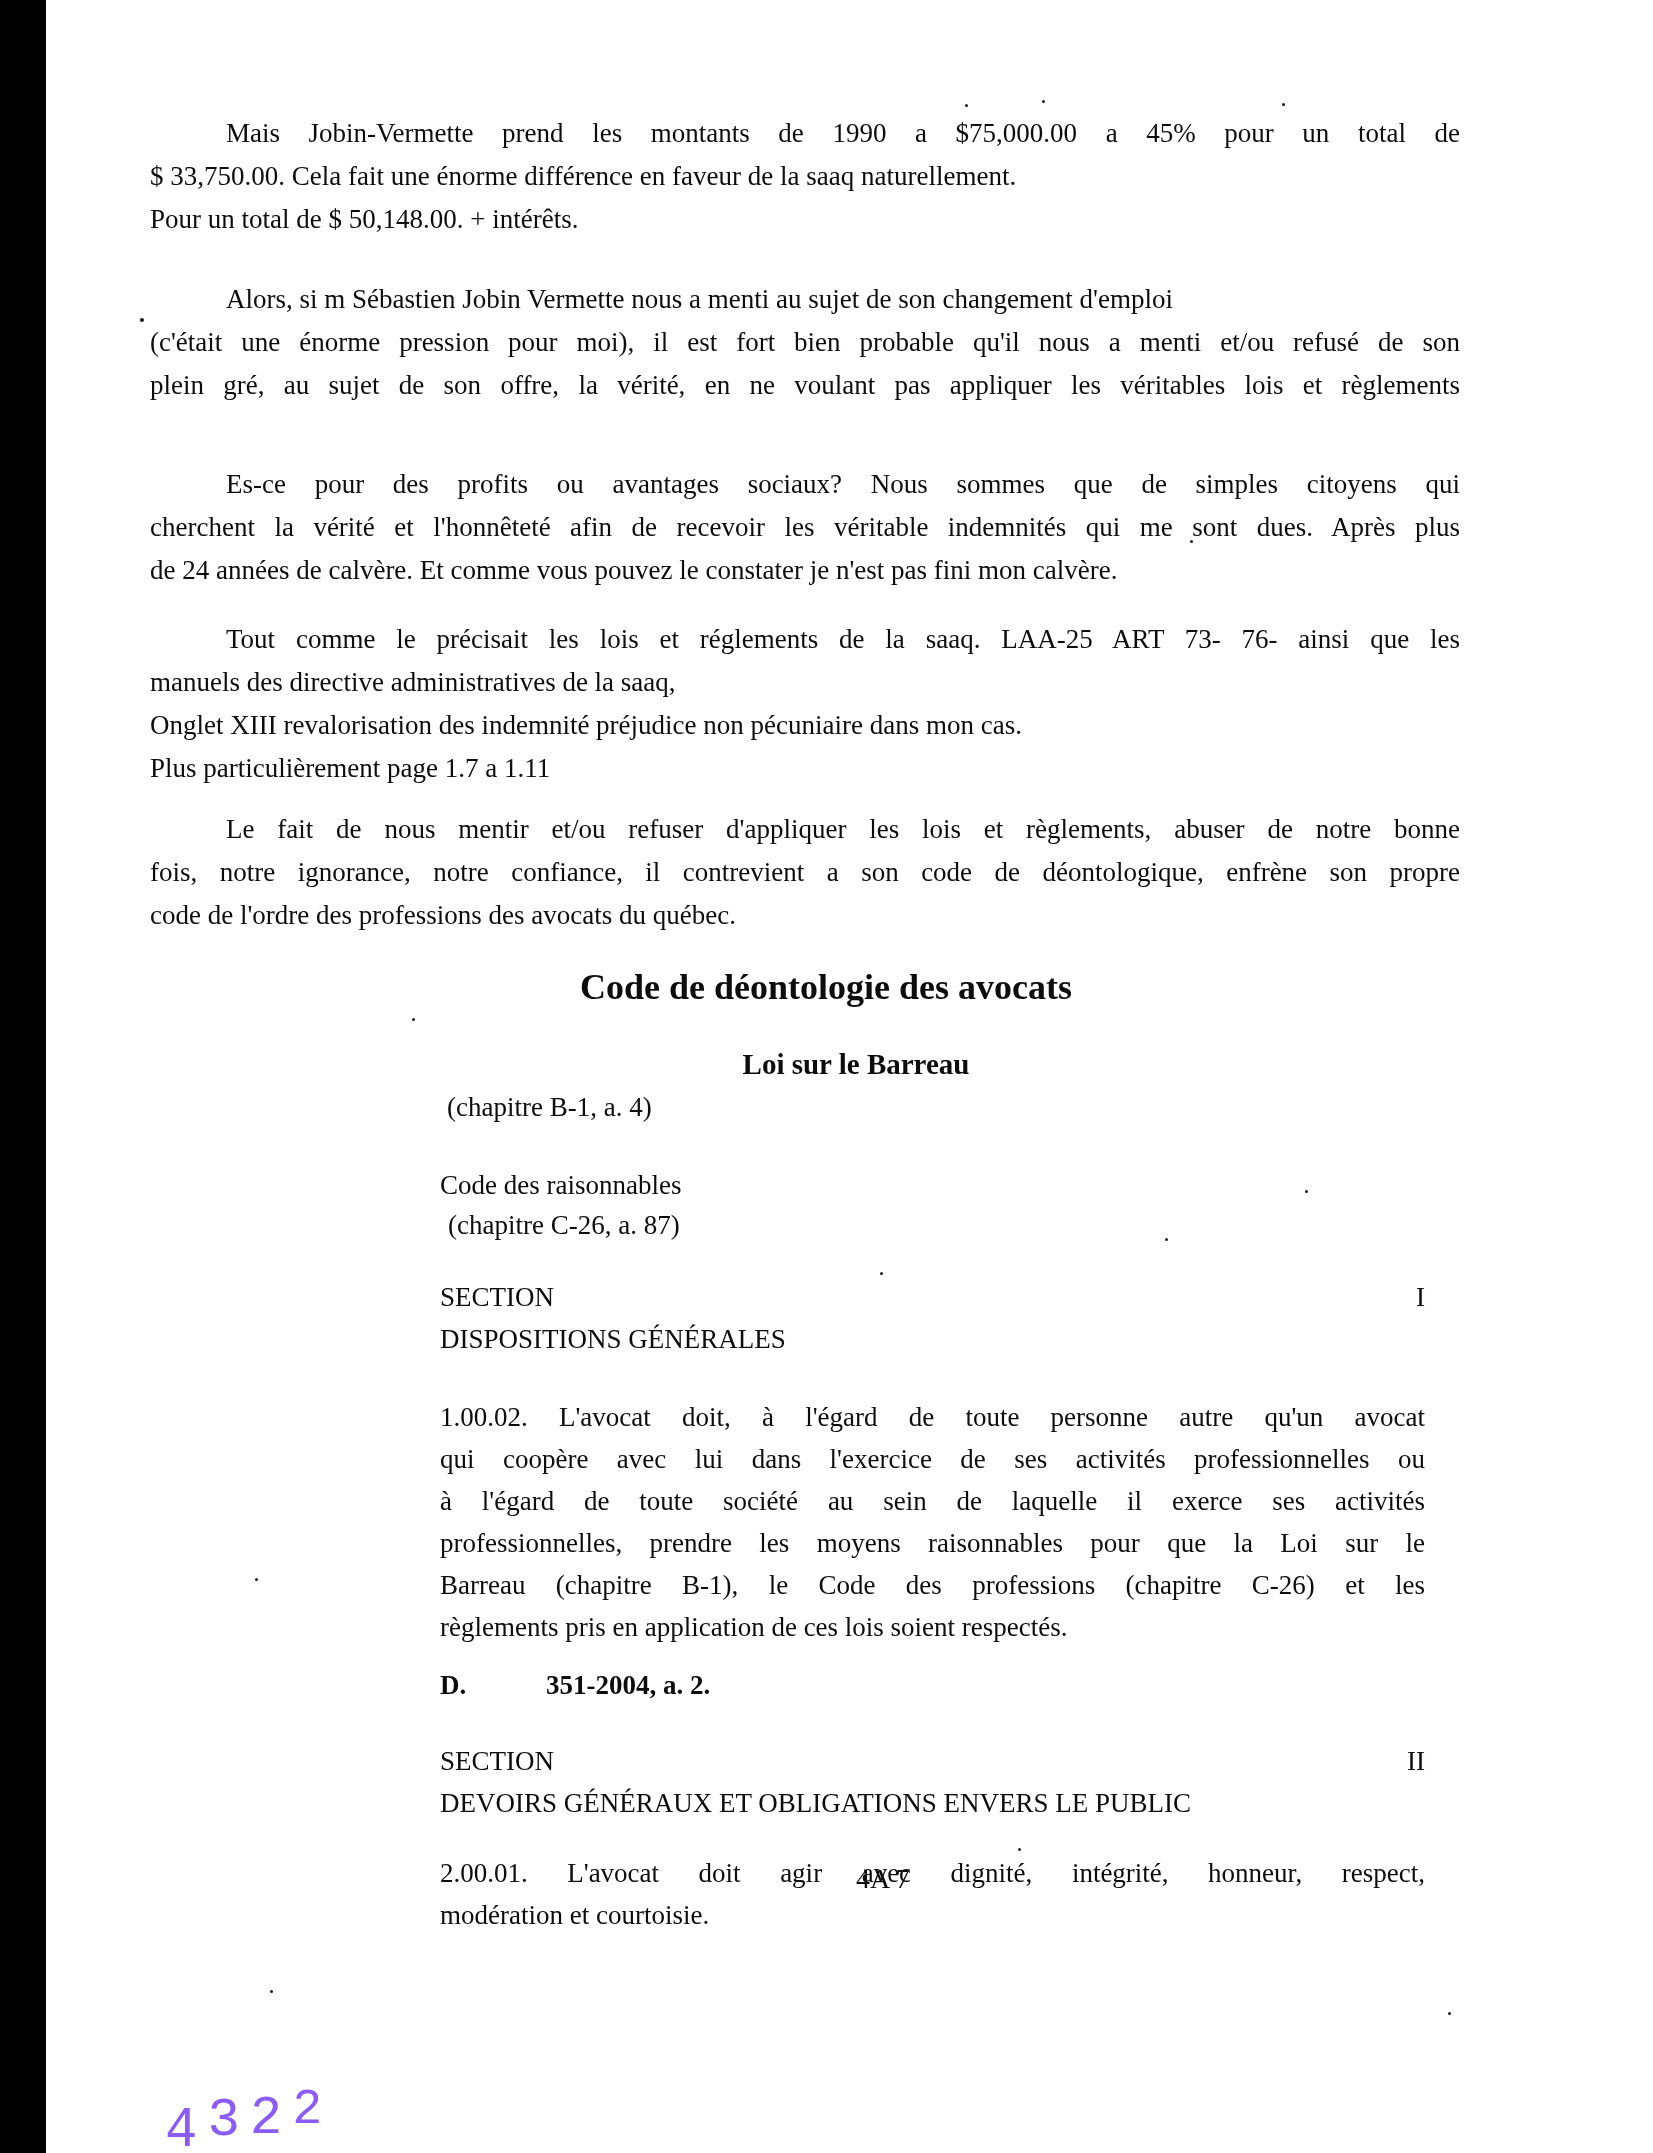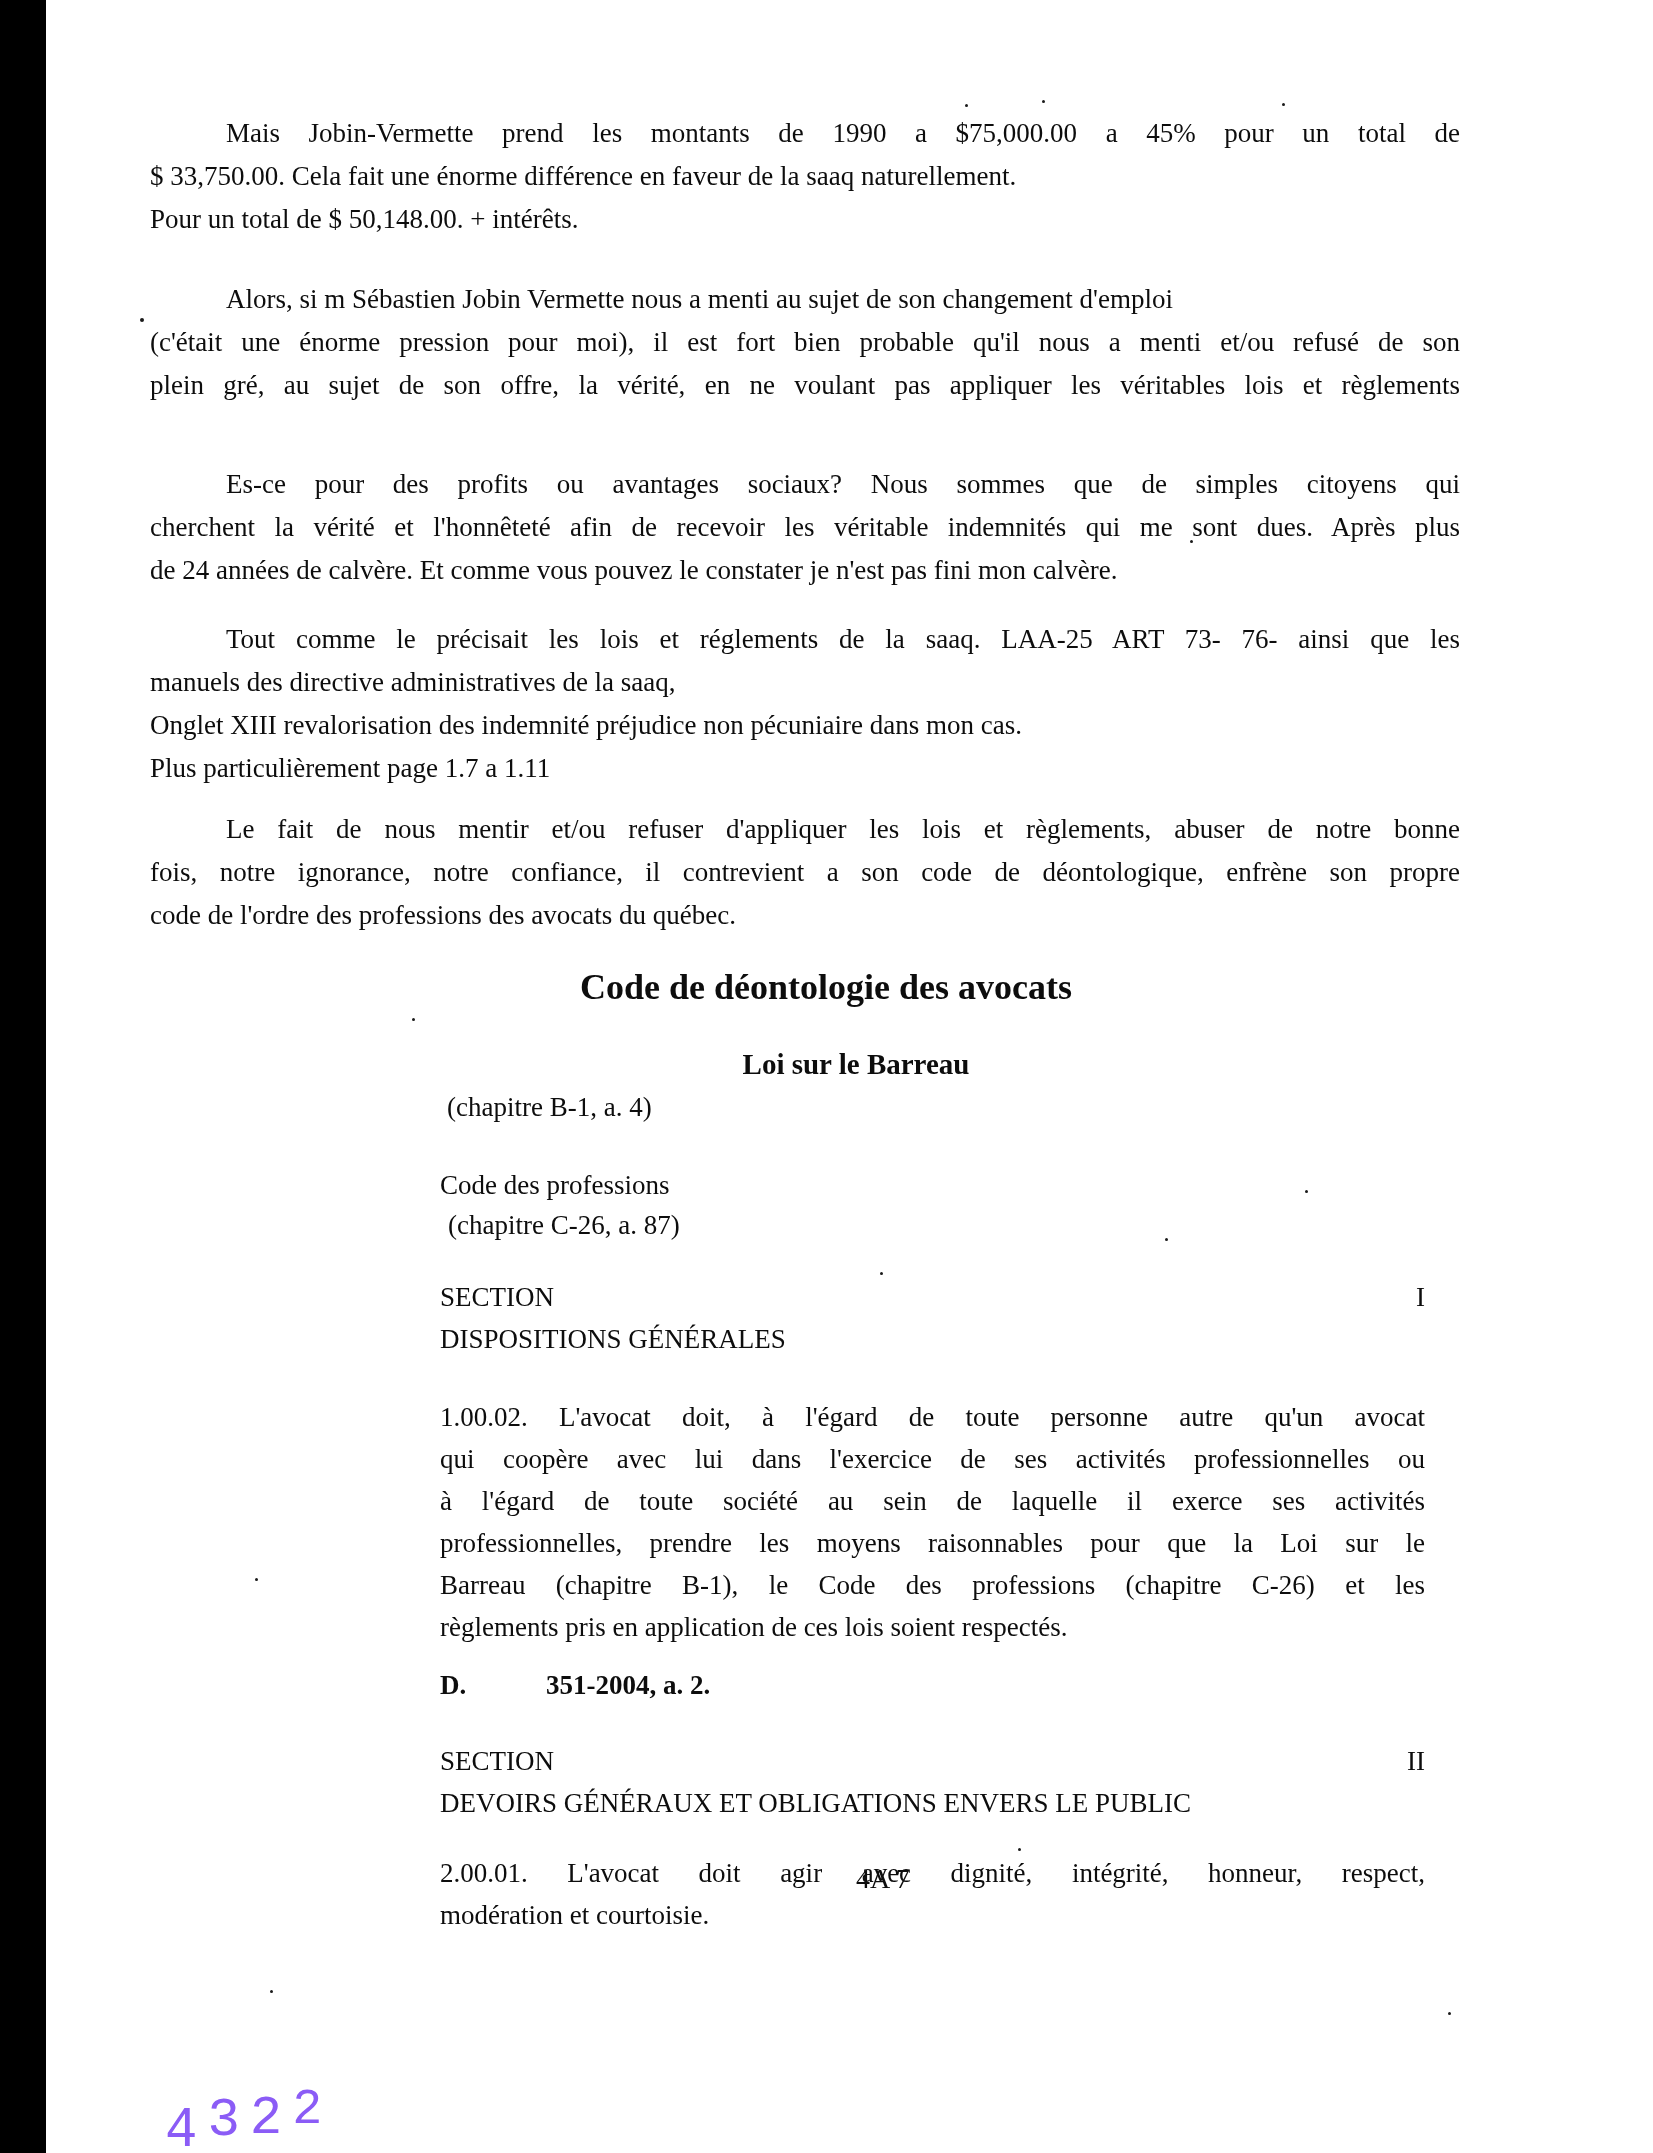--- a/index.html
+++ b/index.html
@@ -91,21 +91,21 @@
   <div class="block letter-para" style="left:150px; top:808px;">
     <div class="line just indent">Le fait de nous mentir et/ou refuser d'appliquer les lois et règlements, abuser de notre bonne</div>
     <div class="line just">fois, notre ignorance, notre confiance, il contrevient a son code de déontologique, enfrène son propre</div>
     <div class="line">code de l'ordre des professions des avocats du québec.</div>
   </div>
 
   <div class="block h2" style="left:856px; top:1048px;">Loi sur le Barreau</div>
 
   <div class="block plainline" style="left:447px; top:1086px;">(chapitre B-1, a. 4)</div>
 
-  <div class="block plainline" style="left:440px; top:1164px;">Code des professions</div>
+  <div class="block plainline" style="left:440px; top:1164px;">Code des raisonnables</div>
   <div class="block plainline" style="left:448px; top:1204px;">(chapitre C-26, a. 87)</div>
 
   <div class="block section-row" style="left:440px; top:1276px;">
     <span>SECTION</span>
     <span>I</span>
   </div>
   <div class="block plainline" style="left:440px; top:1318px;">DISPOSITIONS GÉNÉRALES</div>
 
   <div class="block quote" style="left:440px; top:1396px;">
     <div class="line just">1.00.02.  L'avocat doit, à l'égard de toute personne autre qu'un avocat</div>

